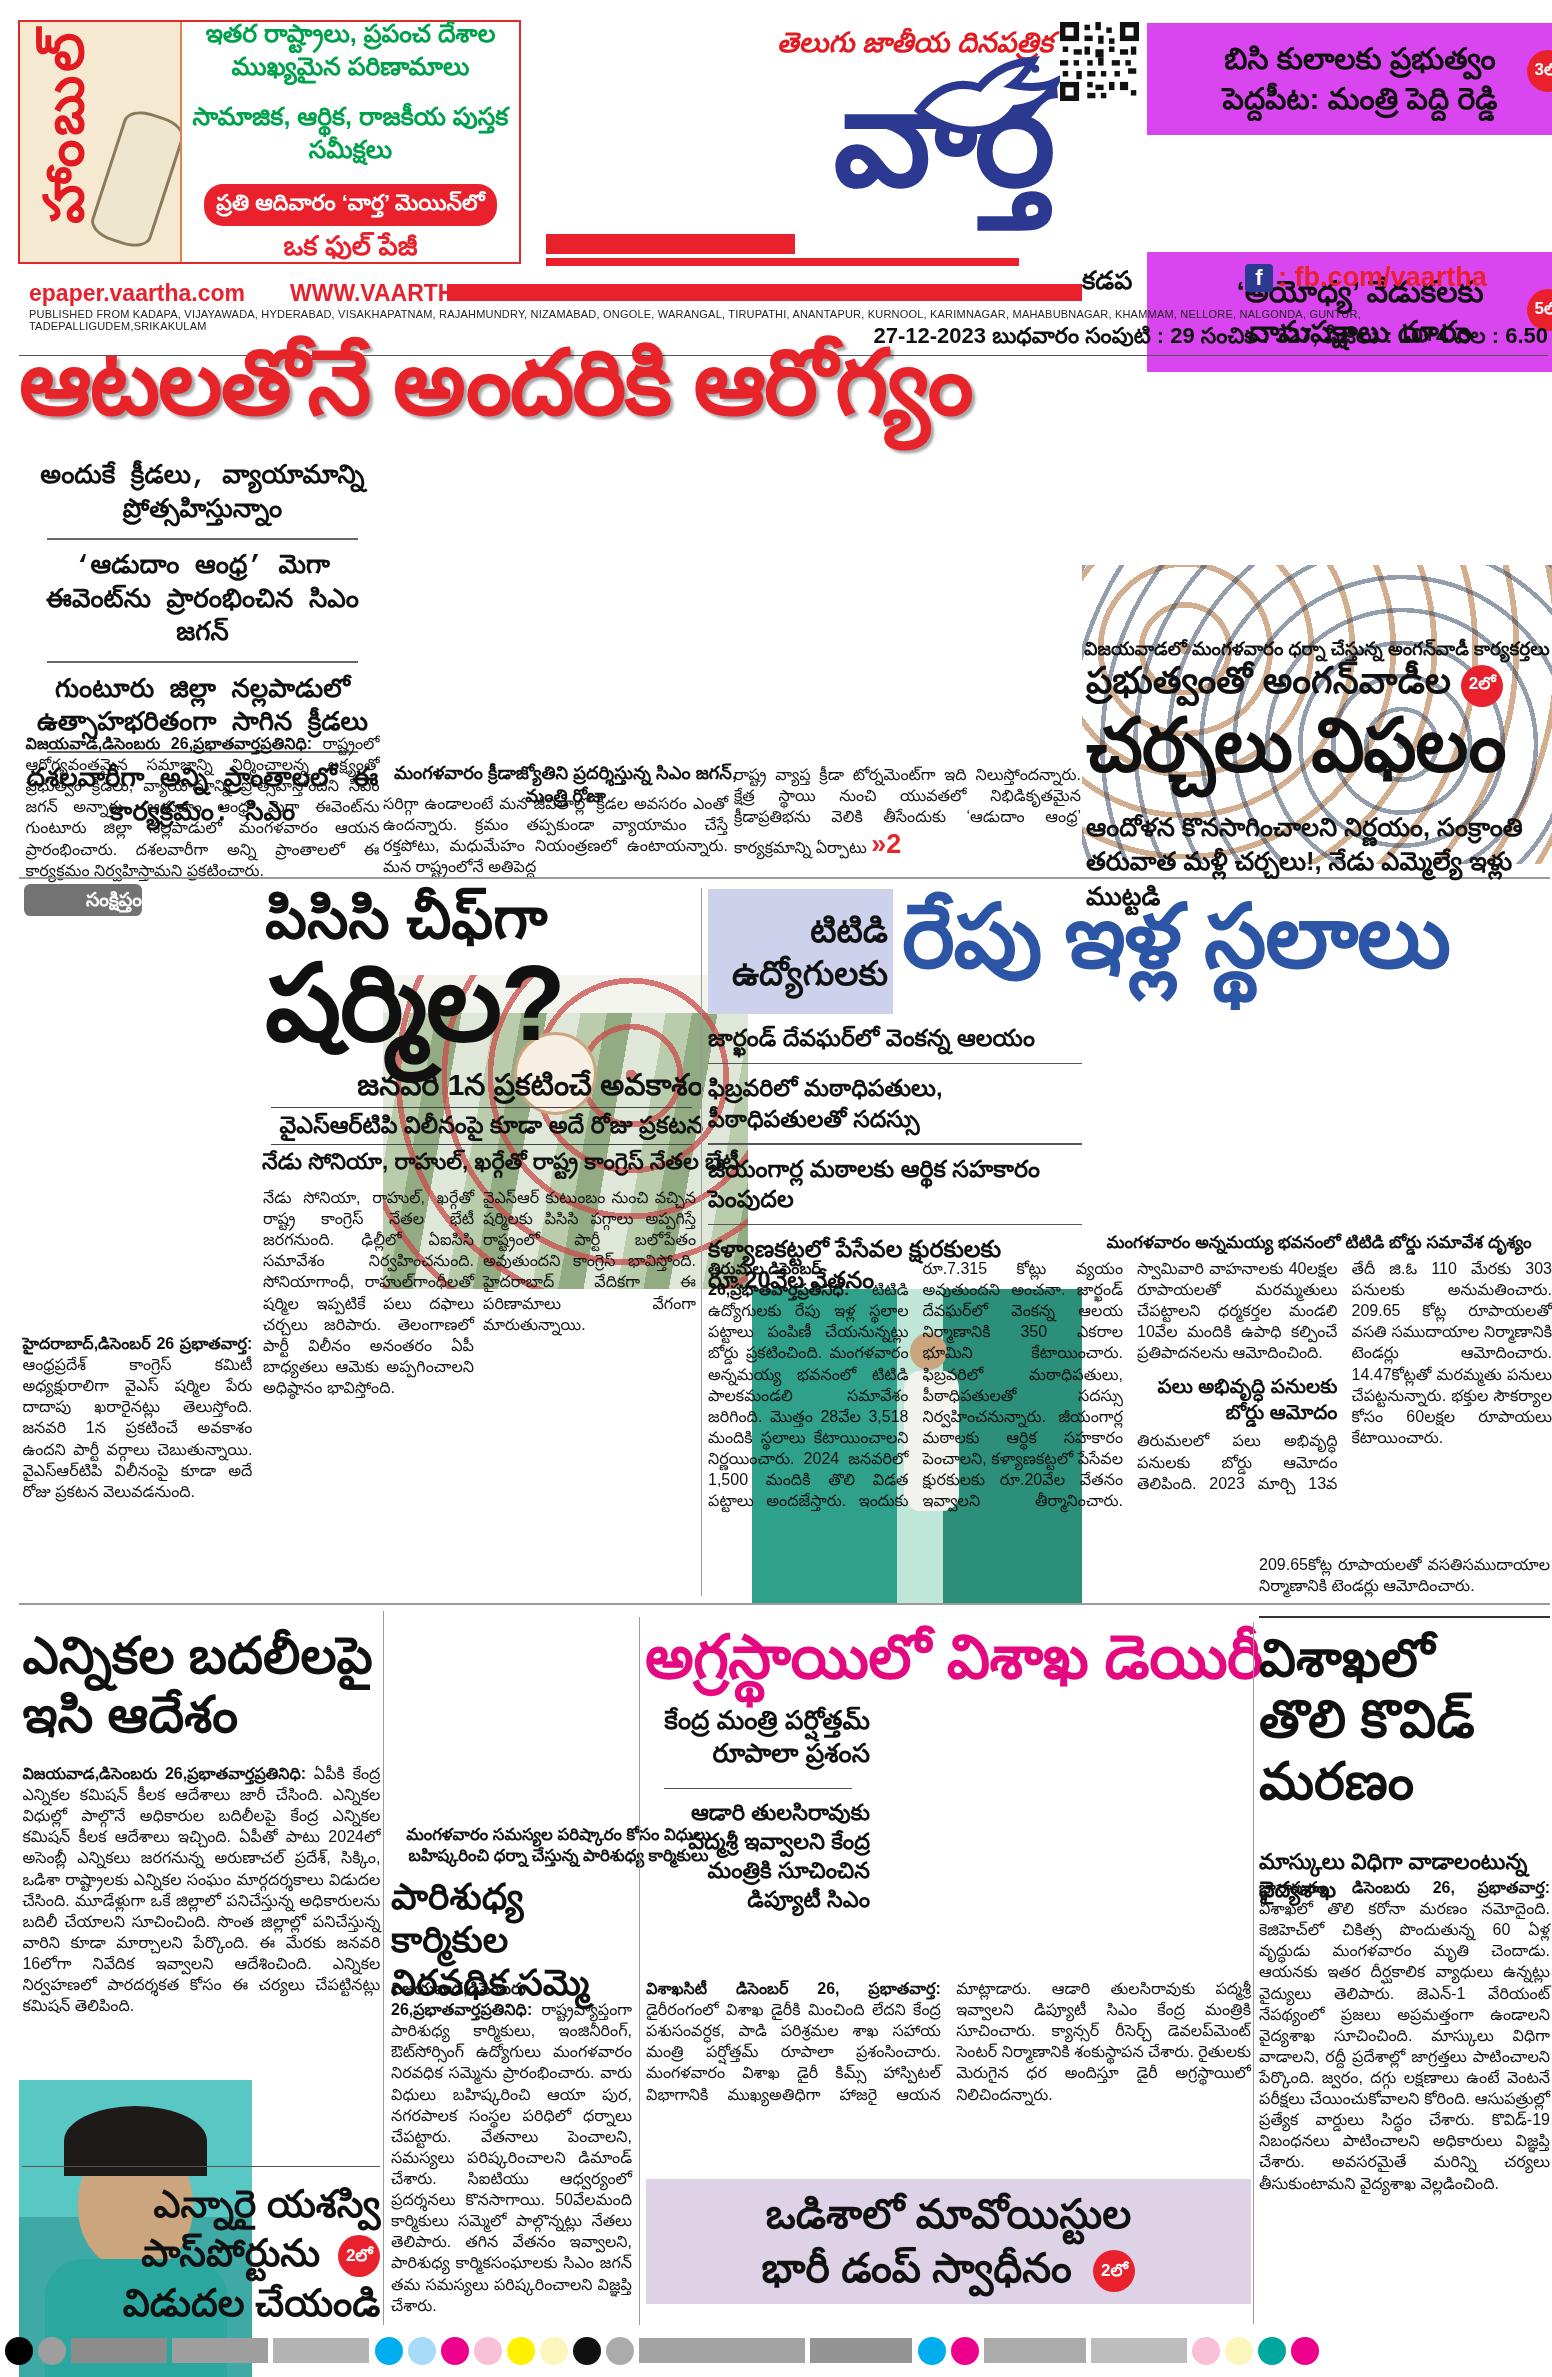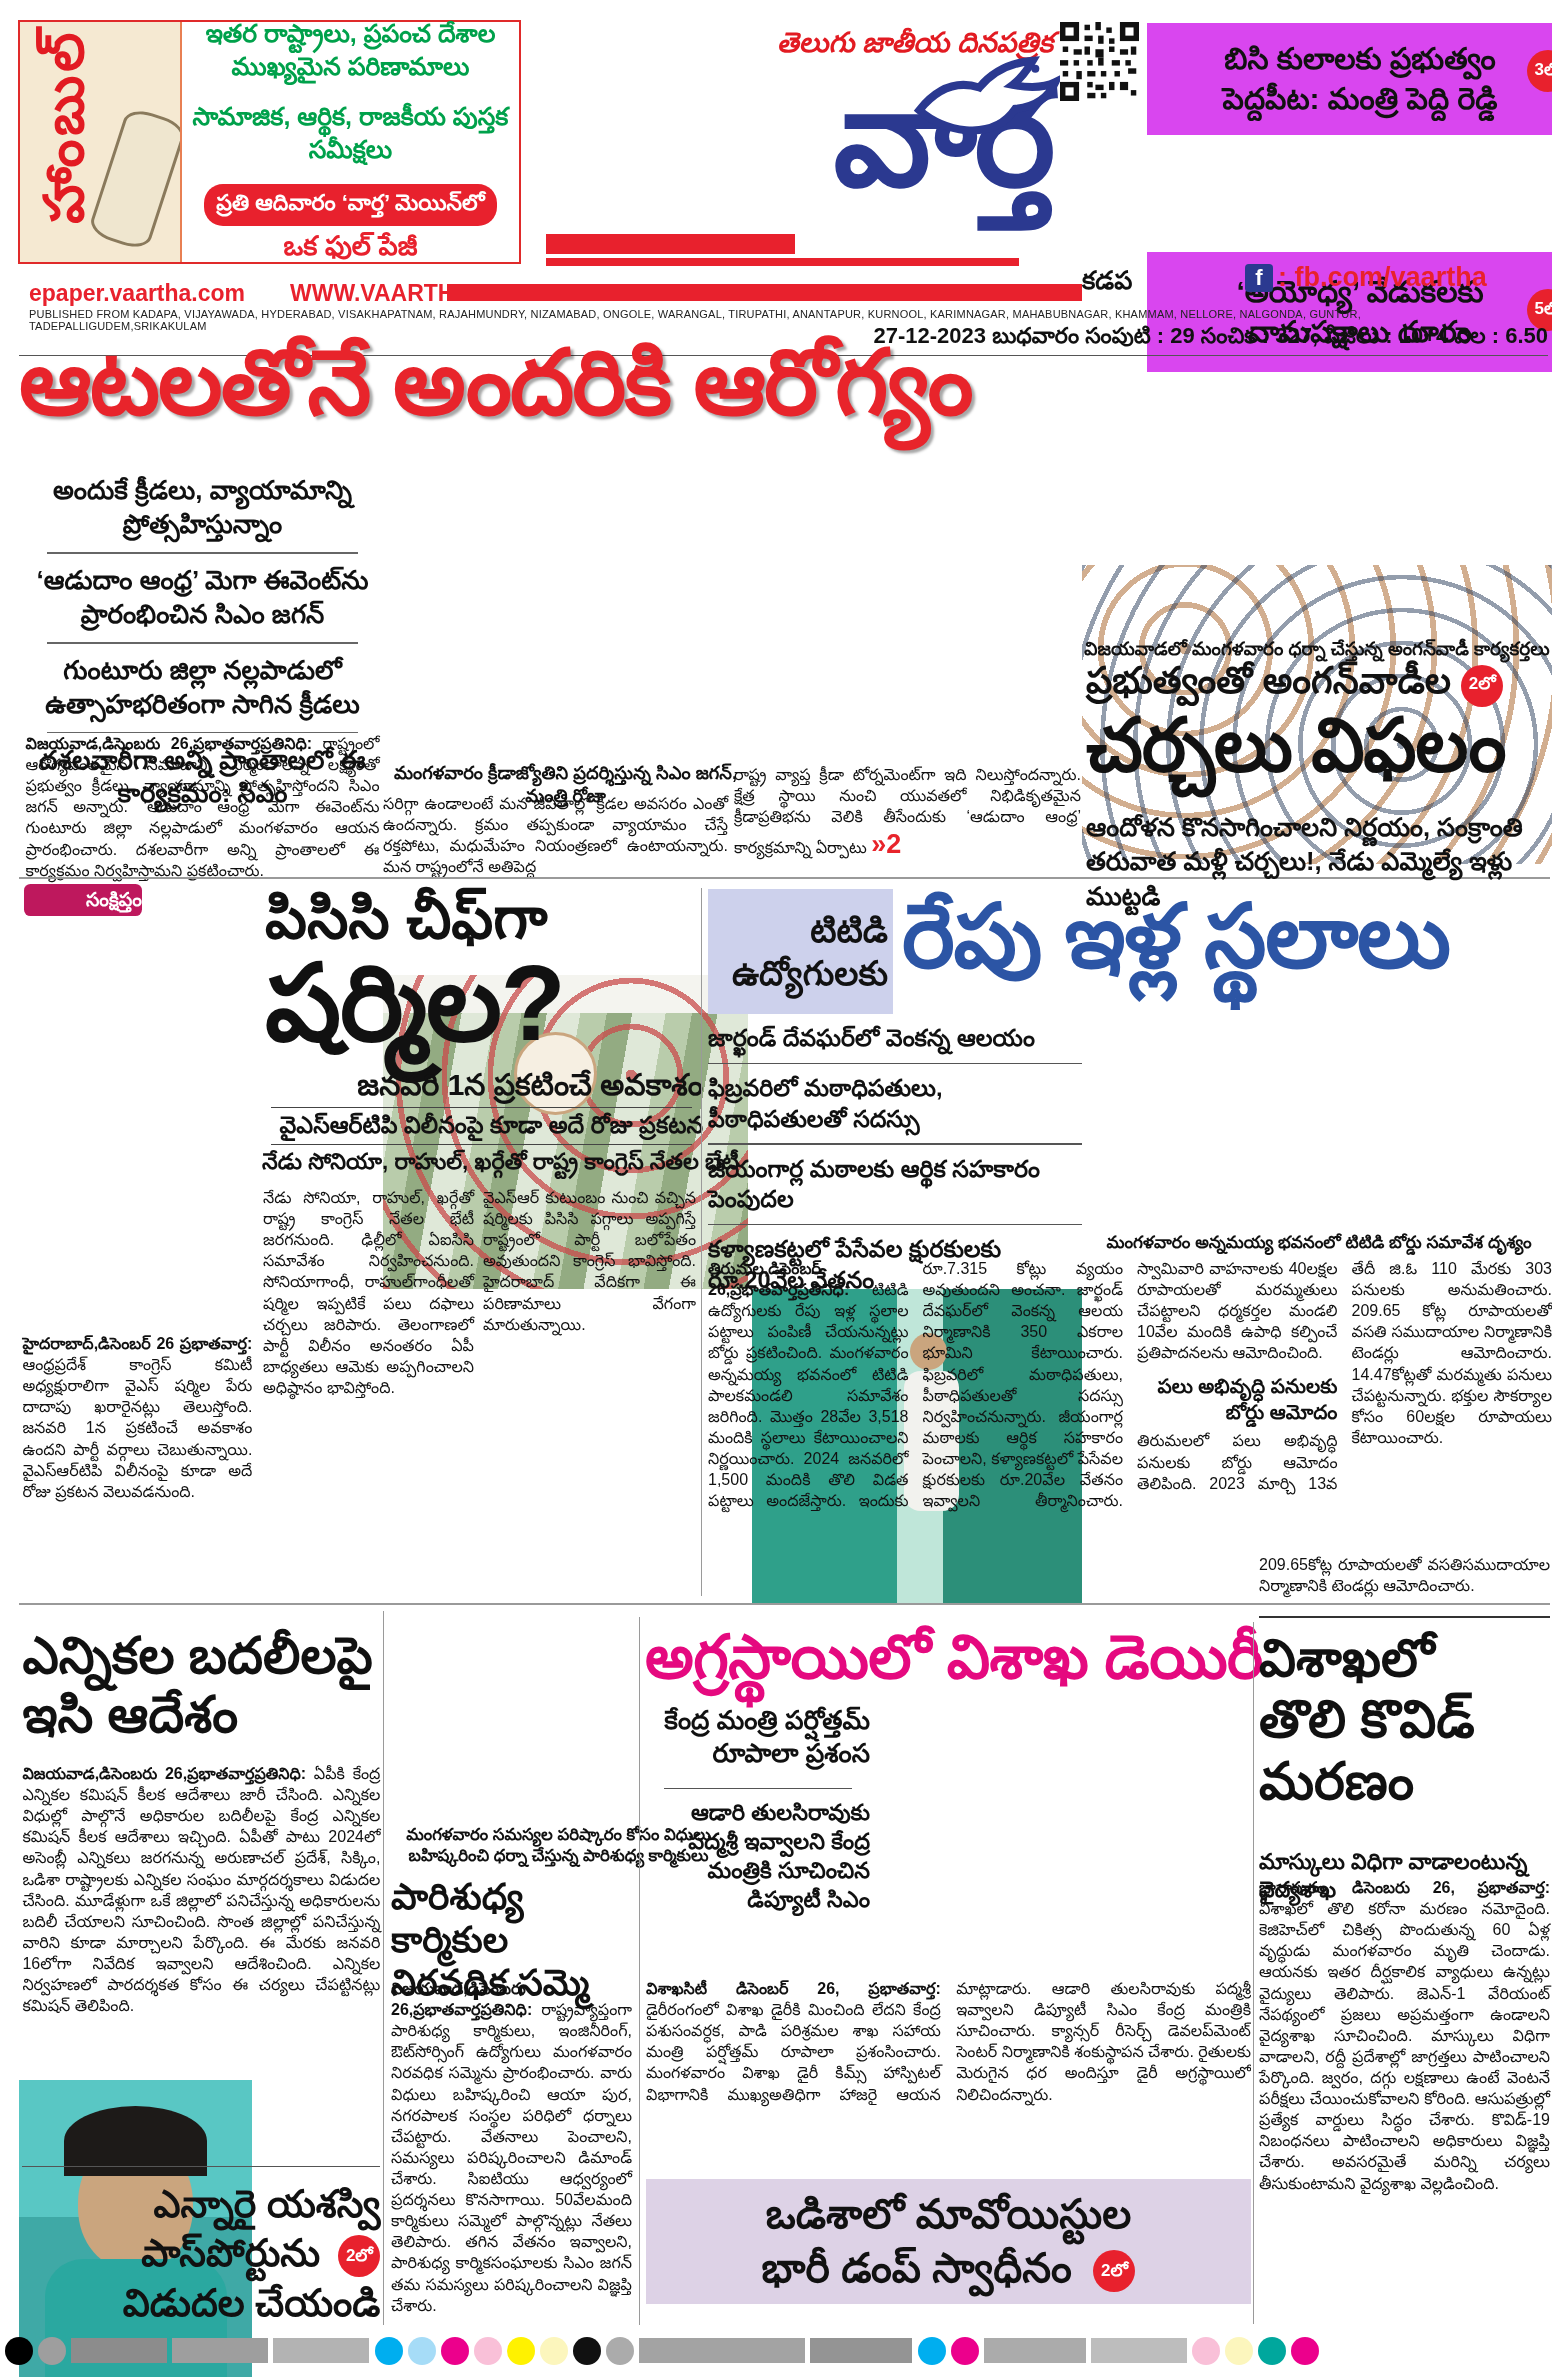--- a/index.html
+++ b/index.html
@@ -139,21 +139,21 @@
               letter-spacing:-1.9px;text-shadow:3.2px 3.2px 2.6px rgba(0,0,0,.35);">ఆటలతోనే అందరికి ఆరోగ్యం</div>
 
   <div class="abs ph" style="left:1082px;top:333px;width:470px;height:299px;
               background:repeating-linear-gradient(115deg,#6fb0dd 0 27px,#4b8fc4 27px 52px,#8ec4e8 52px 72px,#3c77a8 72px 96px),
               linear-gradient(#9fc9e8,#55consider8fc4);">
     <div style="position:absolute;inset:0;background:repeating-radial-gradient(circle at 22% 28%, rgba(202,160,124,.85) 0 5.7px, transparent 5.7px 41px);"></div>
     <div style="position:absolute;inset:0;background:repeating-radial-gradient(circle at 68% 60%, rgba(40,60,90,.5) 0 4.5px, transparent 4.5px 33px);"></div>
   </div>
   <div class="abs caption" style="left:1082px;top:637px;width:470px;font-size:18.5px;">విజయవాడలో  మంగళవారం ధర్నా చేస్తున్న అంగన్‌వాడీ కార్యకర్తలు</div>
 
-  <div class="abs" style="left:25.5px;top:474px;width:354px;">
+  <div class="abs" style="left:25.5px;top:460px;width:354px;font-family:Liberation Mono, monospace;">
     <div class="subhead-item">అందుకే క్రీడలు, వ్యాయామాన్ని ప్రోత్సహిస్తున్నాం</div>
     <div class="sh-div"></div>
     <div class="subhead-item">‘ఆడుదాం ఆంధ్ర’ మెగా ఈవెంట్‌ను ప్రారంభించిన సిఎం జగన్</div>
     <div class="sh-div"></div>
     <div class="subhead-item">గుంటూరు జిల్లా నల్లపాడులో ఉత్సాహభరితంగా సాగిన క్రీడలు</div>
     <div class="sh-div"></div>
     <div class="subhead-item">దశలవారీగా అన్ని ప్రాంతాలలో ఈ కార్యక్రమం: సిఎం</div>
   </div>
 
   <p class="abs body-txt justify" style="left:25.5px;top:733px;width:354px;margin:0;">
@@ -182,21 +182,21 @@
 
   <div class="abs hrule" style="left:19px;top:877px;width:1531px;"></div>
 
   <div class="abs" style="left:1086px;top:660px;width:466px;display:flex;align-items:center;gap:10.2px;">
     <span class="bold nowrap" style="font-size:37px;">ప్రభుత్వంతో అంగన్‌వాడీల</span>
     <span class="badge">2లో</span>
   </div>
   <div class="abs bold nowrap" style="left:1086px;top:702px;width:466px;font-size:75px;letter-spacing:-1.3px;">చర్చలు విఫలం</div>
   <div class="abs bold" style="left:1086px;top:810px;width:466px;font-size:25.5px;line-height:1.35;">ఆందోళన కొనసాగించాలని నిర్ణయం, సంక్రాంతి తరువాత మళ్లీ చర్చలు!, నేడు ఎమ్మెల్యే ఇళ్లు ముట్టడి</div>
 
-  <div class="abs center" style="left:24px;top:884px;width:118px;height:32px;background:#be185d;color:#fff;font-weight:bold;
+  <div class="abs center" style="left:24px;top:884px;width:118px;height:32px;background:#737373;color:#fff;font-weight:bold;
               font-size:19px;line-height:32px;border-radius:6.4px;">సంక్షిప్తం</div>
   <div class="abs ph" style="left:19px;top:921px;width:233px;height:404px;background:linear-gradient(180deg,#59c7c4 0 34%,#3fa9a6 34%);">
     <div style="position:absolute;left:59px;top:56px;width:115px;height:134px;border-radius:50% 50% 46% 46%;background:#caa57e;"></div>
     <div style="position:absolute;left:45px;top:25.5px;width:143px;height:70px;border-radius:50% 50% 0 0;background:#1d1a18;"></div>
     <div style="position:absolute;left:25.5px;top:179px;width:182px;height:225px;background:#2aa8a0;border-radius:38px 38px 0 0;"></div>
   </div>
   <div class="abs bold" style="left:265px;top:884px;width:434px;font-size:59px;">పిసిసి చీఫ్‌గా</div>
   <div class="abs bold" style="left:265px;top:941px;width:434px;font-size:107px;letter-spacing:-1.3px;">షర్మిల?</div>
   <div class="abs bold center nowrap" style="left:262px;top:1068px;width:441px;font-size:30px;">జనవరి 1న ప్రకటించే అవకాశం</div>
   <div class="abs" style="left:271px;top:1107px;width:421px;height:1.3px;background:#444;"></div>

